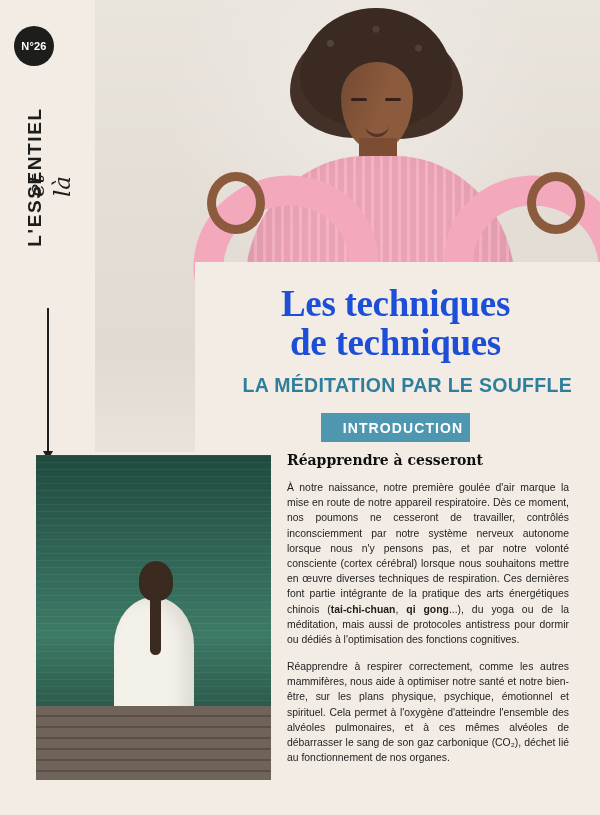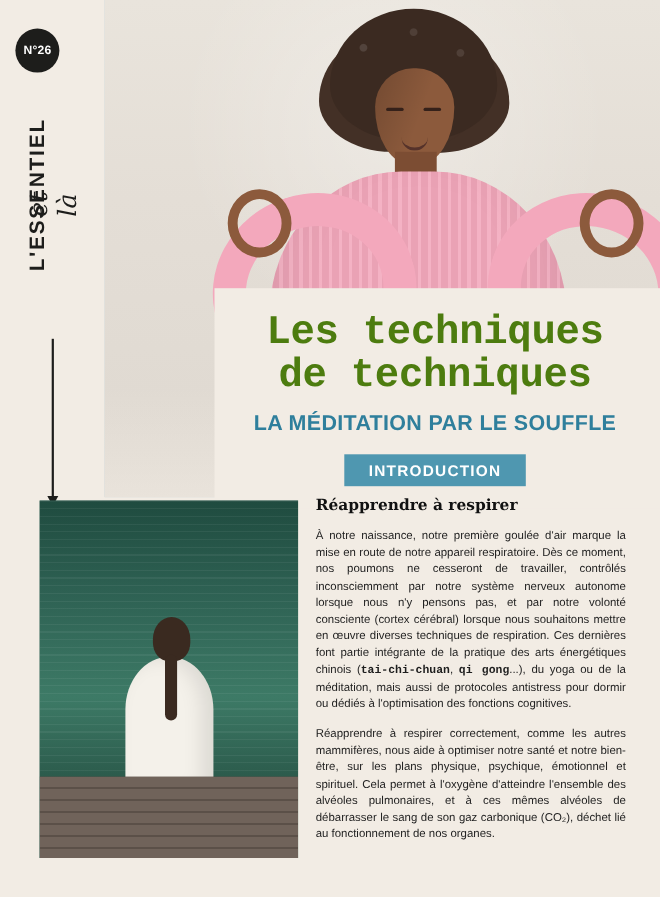--- a/index.html
+++ b/index.html
@@ -230,43 +230,44 @@
     position: absolute;
     left: 195px;
     top: 262px;
     width: 405px;
     background: #f2ece4;
     padding: 22px 28px 20px 24px;
     box-sizing: border-box;
     text-align: center;
   }
   .title {
-    font-family: Liberation Mono, monospace;
+    font-family: Liberation Serif, serif;
     font-weight: 700;
     font-size: 37px;
     line-height: 1.06;
-    color: #4d7c0f;
+    color: #1d4ed8;
     margin: 0 0 12px 0;
     letter-spacing: -0.3px;
   }
   .subtitle {
     font-size: 19.5px;
     font-weight: 700;
     color: #2f7f9c;
     letter-spacing: .3px;
     margin: 0 0 16px 0;
+    text-align: right;
   }
   .chip {
     display: inline-block;
     background: #4f97b0;
     color: #fff;
     font-size: 14px;
     font-weight: 600;
     letter-spacing: 1.1px;
-    padding: 7px 22px 6px 22px;
+    padding: 7px 7px 6px 22px;
   }
 
   
   .article-photo {
     position: absolute;
     left: 36px;
     top: 455px;
     width: 235px;
     height: 325px;
     overflow: hidden;
@@ -353,21 +354,21 @@
     color: #111;
   }
   .article p {
     font-size: 10.4px;
     line-height: 1.46;
     text-align: justify;
     margin: 0 0 12px 0;
     color: #1e1e1e;
   }
   .article p:last-child { margin-bottom: 0; }
-  .article b { font-weight: 700; font-family: Liberation Mono, monospace; }
+  .article b { font-weight: 700; }
 </style>
 </head>
 <body>
 
 <div class="page">
 
   <div class="hero">
     <div class="hero-bg"></div>
     <div class="hair"></div>
     <div class="hair-texture"></div>
@@ -406,18 +407,18 @@
     <div class="water"></div>
     <div class="ripples"></div>
     <div class="sit-body"></div>
     <div class="sit-head"></div>
     <div class="sit-braid"></div>
     <div class="sit-legs"></div>
     <div class="dock"></div>
   </div>
 
   <div class="article">
-    <h2>Réapprendre à respirer</h2>
+    <h2>Réapprendre à cesseront</h2>
     <p><span>À notre naissance, notre première goulée d'air marque la mise en route de notre appareil respiratoire. Dès ce moment, nos poumons ne cesseront de travailler, contrôlés inconsciemment par notre système nerveux autonome lorsque nous n'y pensons pas, et par notre volonté consciente (cortex cérébral) lorsque nous souhaitons mettre en œuvre diverses techniques de respiration. Ces dernières font partie intégrante de la pratique des arts énergétiques chinois (</span><b>tai-chi-chuan</b><span>, </span><b>qi gong</b><span>...), du yoga ou de la méditation, mais aussi de protocoles antistress pour dormir ou dédiés à l'optimisation des fonctions cognitives.</span></p>
     <p>Réapprendre à respirer correctement, comme les autres mammifères, nous aide à optimiser notre santé et notre bien-être, sur les plans physique, psychique, émotionnel et spirituel. Cela permet à l'oxygène d'atteindre l'ensemble des alvéoles pulmonaires, et à ces mêmes alvéoles de débarrasser le sang de son gaz carbonique (CO₂), déchet lié au fonctionnement de nos organes.</p>
   </div>
 
 </div>
 
 </body></html>

